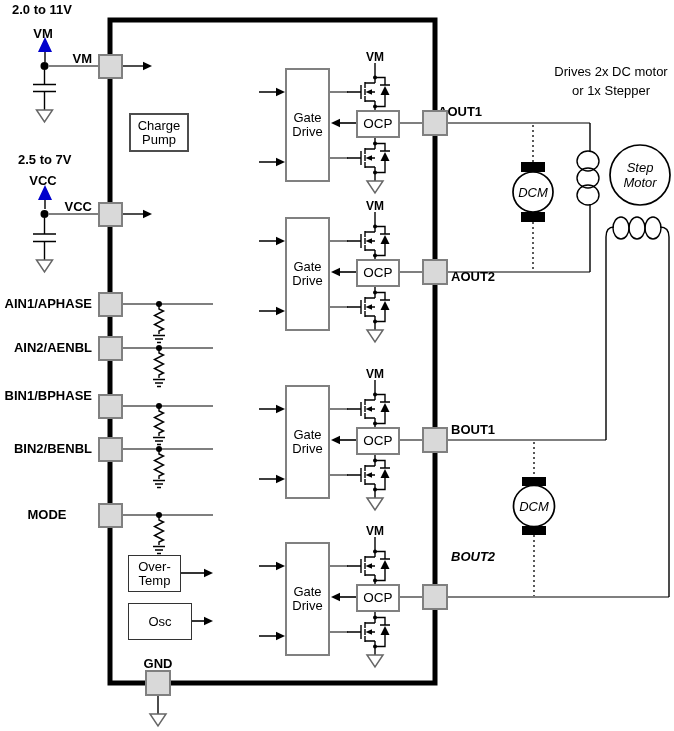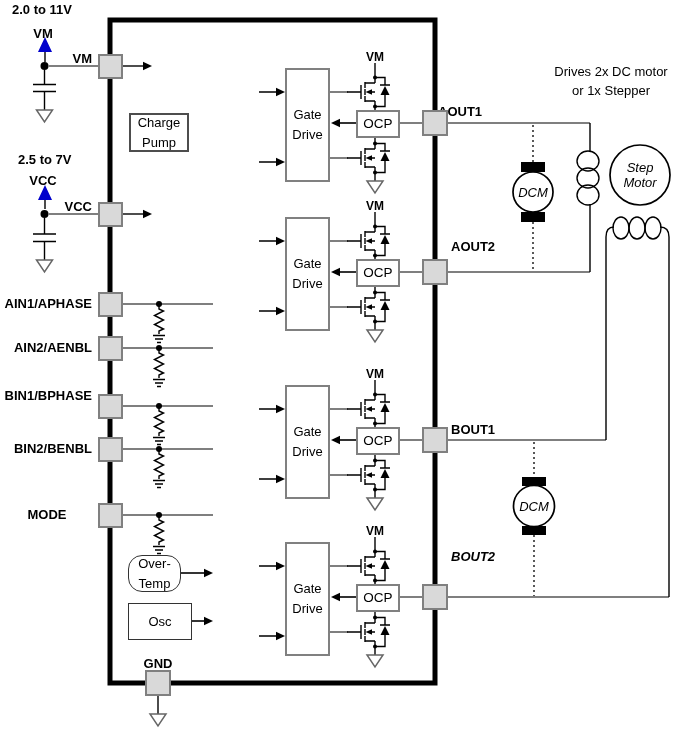--- a/index.html
+++ b/index.html
@@ -4,21 +4,21 @@
 <style>
   html,body{margin:0;padding:0;background:#fff;}
   #stage{position:relative;width:674px;height:731px;background:#fff;overflow:hidden;
          font-family:"Liberation Sans",sans-serif;color:#000;}
   #wires{position:absolute;left:0;top:0;}
   .abs{position:absolute;}
   .lbl{position:absolute;font-size:13px;font-weight:bold;line-height:15px;white-space:nowrap;}
   .rangelbl{position:absolute;font-size:13px;font-weight:bold;line-height:15px;white-space:nowrap;}
   .pin{position:absolute;background:#d9d9d9;border:2px solid #808080;box-sizing:border-box;}
   .box{position:absolute;background:#fff;box-sizing:border-box;display:flex;align-items:center;
-       justify-content:center;text-align:center;font-size:13px;line-height:20px;white-space:pre-line;}
+       justify-content:center;text-align:center;font-size:13px;line-height:14px;white-space:pre-line;}
   .box-dark{border:2px solid #4d4d4d;}
   .box-gray{border:2px solid #808080;}
   .box-thin{border:1.5px solid #333;}
   .note{position:absolute;font-size:13px;line-height:19px;text-align:center;white-space:pre-line;}
   .ital{position:absolute;font-size:13px;font-style:italic;text-align:center;line-height:15px;white-space:pre-line;}
   .railvm{position:absolute;font-size:12px;font-weight:bold;text-align:center;width:40px;}
   
   .k{stroke:#000;stroke-width:1.4;fill:none;}
   .k2{stroke:#000;stroke-width:1.6;fill:none;}
   .w{stroke:#7f7f7f;stroke-width:2;fill:none;}
@@ -171,21 +171,21 @@
   <div class="box box-gray abs" style="left:285px;top:385px;width:45px;height:114px;"><span>Gate
 Drive</span></div>
   <div class="box box-gray abs" style="left:285px;top:542px;width:45px;height:114px;"><span>Gate
 Drive</span></div>
 
   <div class="box box-gray abs" style="left:356px;top:110px;width:44px;height:28px;font-size:13.5px;"><span>OCP</span></div>
   <div class="box box-gray abs" style="left:356px;top:259px;width:44px;height:28px;font-size:13.5px;"><span>OCP</span></div>
   <div class="box box-gray abs" style="left:356px;top:427px;width:44px;height:28px;font-size:13.5px;"><span>OCP</span></div>
   <div class="box box-gray abs" style="left:356px;top:584px;width:44px;height:28px;font-size:13.5px;"><span>OCP</span></div>
 
-  <div class="box box-thin abs" style="left:128px;top:555px;width:53px;height:37px;border-radius:14px;"><span>Over-
+  <div class="box box-thin abs" style="left:128px;top:555px;width:53px;height:37px;"><span>Over-
 Temp</span></div>
   <div class="box box-thin abs" style="left:128px;top:603px;width:64px;height:37px;"><span>Osc</span></div>
 
   <div class="railvm" style="left:355px;top:50px;">VM</div>
   <div class="railvm" style="left:355px;top:199px;">VM</div>
   <div class="railvm" style="left:355px;top:367px;">VM</div>
   <div class="railvm" style="left:355px;top:524px;">VM</div>
 
   <div class="rangelbl" style="left:12px;top:2px;">2.0 to 11V</div>
   <div class="lbl" style="left:20px;top:26px;width:46px;text-align:center;">VM</div>
@@ -195,21 +195,21 @@
   <div class="lbl" style="left:20px;top:173px;width:46px;text-align:center;">VCC</div>
   <div class="lbl" style="left:40px;top:199px;width:52px;text-align:right;">VCC</div>
 
   <div class="lbl" style="left:0;top:296px;width:92px;text-align:right;">AIN1/APHASE</div>
   <div class="lbl" style="left:0;top:340px;width:92px;text-align:right;">AIN2/AENBL</div>
   <div class="lbl" style="left:0;top:388px;width:92px;text-align:right;">BIN1/BPHASE</div>
   <div class="lbl" style="left:0;top:441px;width:92px;text-align:right;">BIN2/BENBL</div>
   <div class="lbl" style="left:1px;top:507px;width:92px;text-align:center;">MODE</div>
 
   <div class="lbl" style="left:438px;top:104px;">AOUT1</div>
-  <div class="lbl" style="left:451px;top:239px;">AOUT2</div>
+  <div class="lbl" style="left:451px;top:269px;">AOUT2</div>
   <div class="lbl" style="left:451px;top:422px;">BOUT1</div>
   <div class="lbl" style="left:451px;top:549px;font-style:italic;">BOUT2</div>
 
   <div class="lbl" style="left:130px;top:656px;width:56px;text-align:center;">GND</div>
 
   <div class="pin" style="left:98px;top:54px;width:25px;height:25px;"></div>
   <div class="pin" style="left:98px;top:202px;width:25px;height:25px;"></div>
   <div class="pin" style="left:98px;top:292px;width:25px;height:25px;"></div>
   <div class="pin" style="left:98px;top:336px;width:25px;height:25px;"></div>
   <div class="pin" style="left:98px;top:394px;width:25px;height:25px;"></div>

